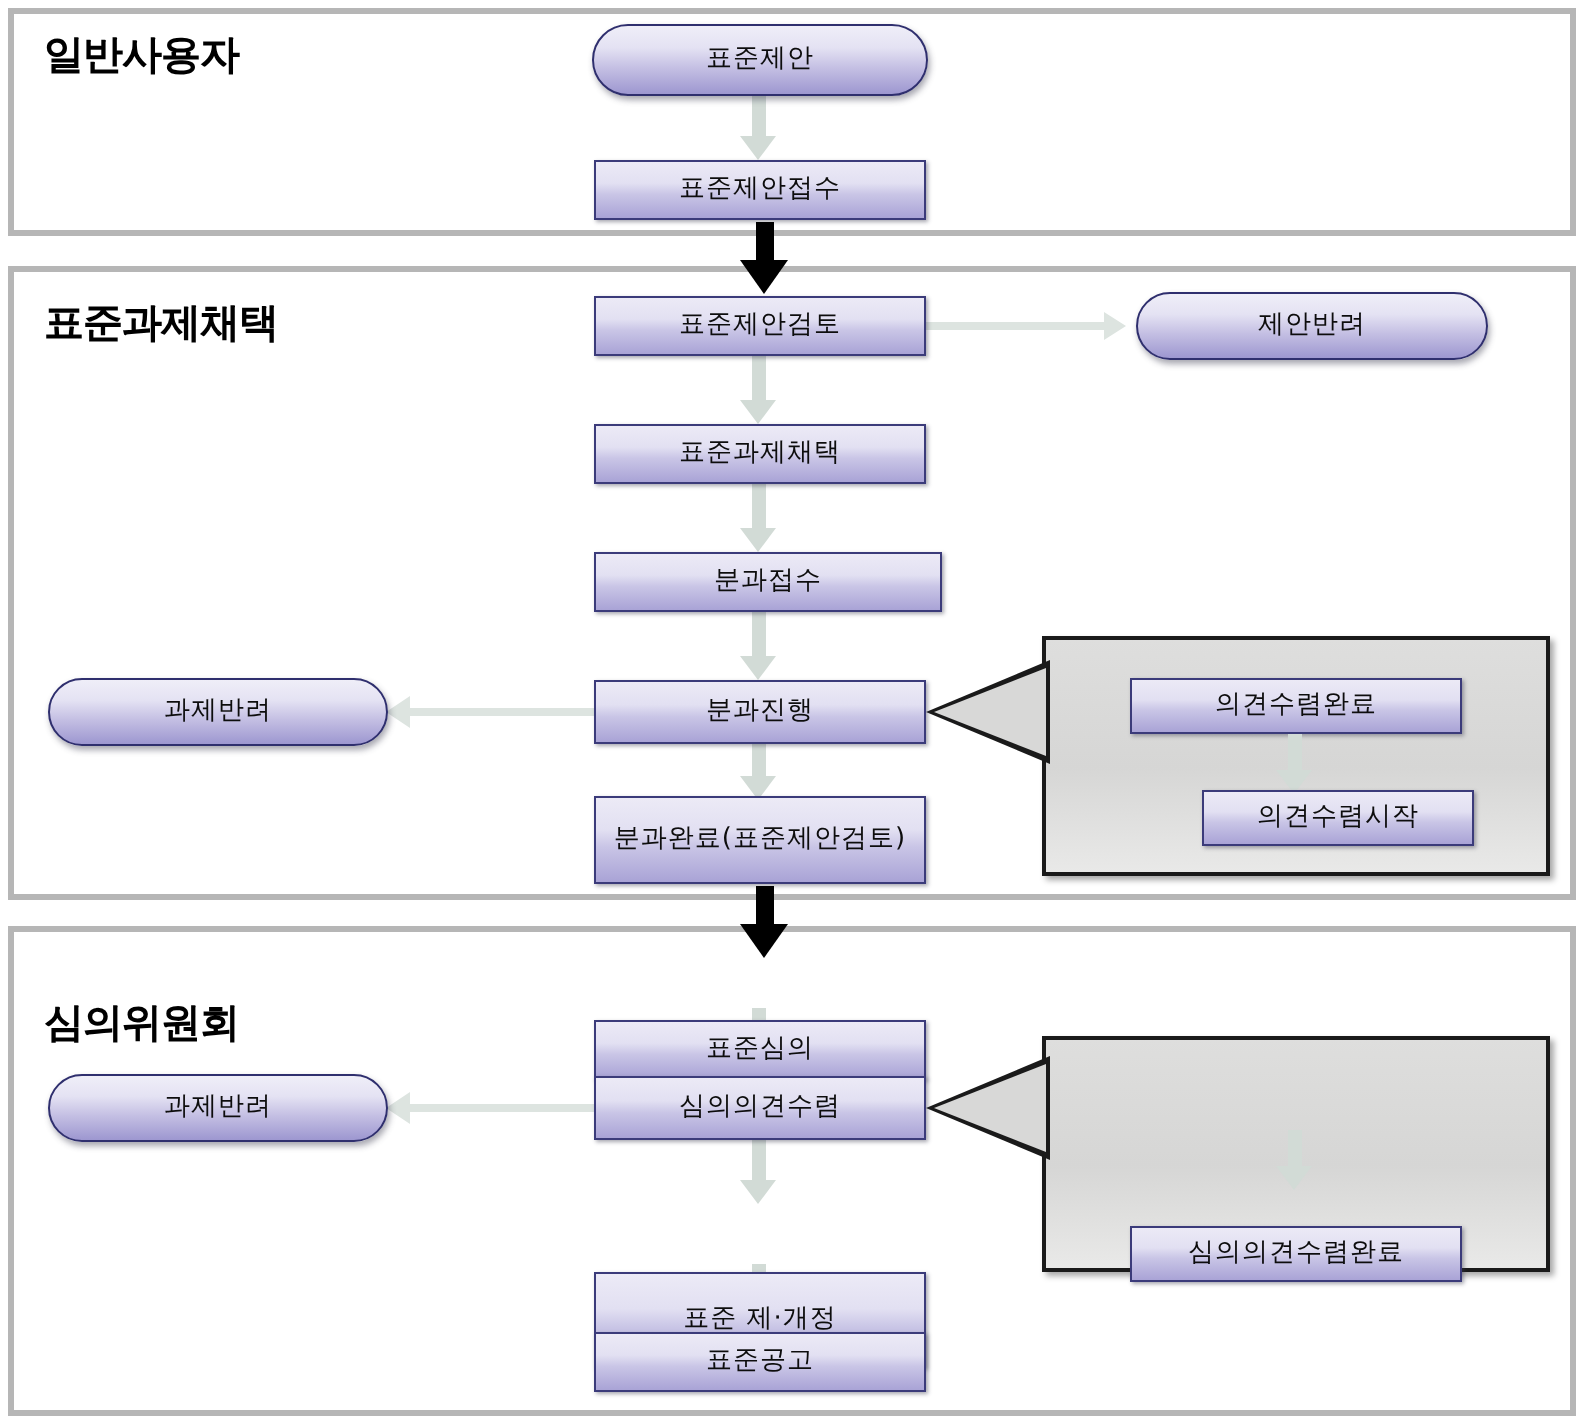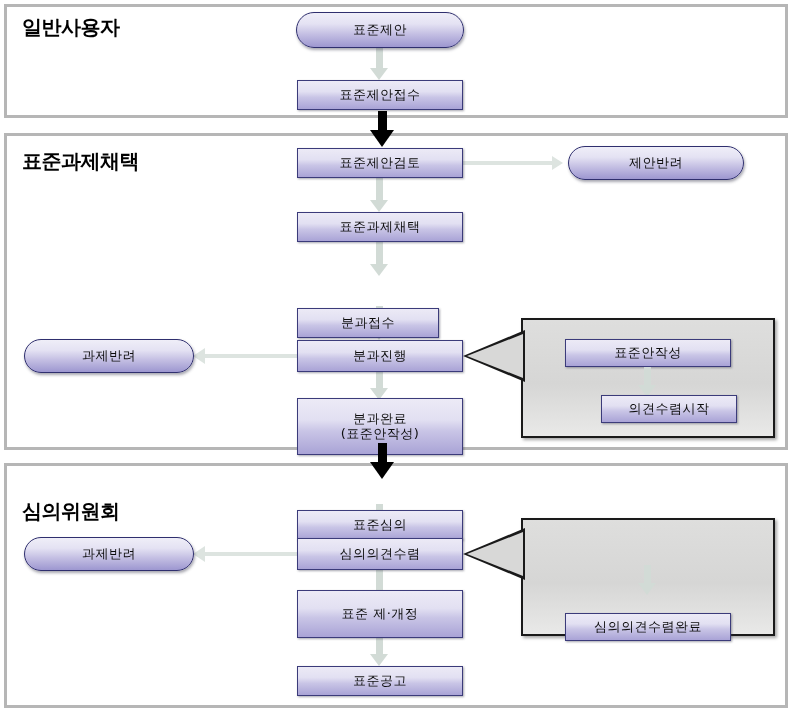--- a/index.html
+++ b/index.html
@@ -192,51 +192,51 @@
   <div class="node oval" style="left:568px; top:146px; width:176px; height:34px;">제안반려</div>
 
   <div class="conn-v" style="left:376px; top:178px; width:7px; height:24px;"></div>
   <div class="arrow-down" style="left:370px; top:200px;"></div>
 
   <div class="node rect" style="left:297px; top:212px; width:166px; height:30px;">표준과제채택</div>
 
   <div class="conn-v" style="left:376px; top:242px; height:24px;"></div>
   <div class="arrow-down" style="left:370px; top:264px;"></div>
 
-  <div class="node rect" style="left:297px; top:276px; width:142px; height:30px;margin-top:32px;">분과접수</div>
+  <div class="node rect" style="left:297px; top:276px; width:174px; height:30px;">분과접수</div>
 
   <div class="conn-v" style="left:376px; top:306px; height:24px;"></div>
   <div class="arrow-down" style="left:370px; top:328px;"></div>
 
   <div class="node rect" style="left:297px; top:340px; width:166px; height:32px;">분과진행</div>
 
   <div class="conn-h" style="left:205px; top:354px; width:92px;"></div>
   <div class="arrow-left" style="left:193px; top:348px;"></div>
 
   <div class="node oval" style="left:24px; top:339px; width:170px; height:34px;">과제반려</div>
 
   <div class="callout" style="left:521px; top:318px; width:254px; height:120px;"></div>
   <div class="callout-tail" style="left:463px; top:356px;">
     <div class="tail-outer"></div>
     <div class="tail-inner"></div>
   </div>
 
-  <div class="node rect" style="left:565px; top:339px; width:166px; height:28px; z-index:7;">표준안작성</div>
+  <div class="node rect" style="left:565px; top:339px; width:166px; height:28px; z-index:7;">의견수렴완료</div>
 
   <div class="conn-v" style="left:644px; top:367px; height:20px; z-index:7;"></div>
   <div class="arrow-down" style="left:638px; top:385px; z-index:7;"></div>
 
   <div class="node rect" style="left:565px; top:395px; width:136px; height:28px; z-index:7;margin-left:36px;">의견수렴시작</div>
 
   <div class="conn-v" style="left:376px; top:372px; height:18px;"></div>
   <div class="arrow-down" style="left:370px; top:388px;"></div>
 
-  <div class="node rect" style="left:297px; top:398px; width:166px; height:57px; flex-direction:column;">
+  <div class="node rect" style="left:297px; top:398px; width:166px; height:44px; flex-direction:row;">
     <span class="line2">분과완료</span>
-    <span class="line2">(표준안작성)</span>
+    <span class="line2">(표준제안검토)</span>
   </div>
 
   <div class="big-arrow" style="left:370px; top:443px; width:25px; height:36px;">
     <div class="shaft" style="height:20px;"></div>
     <div class="head" style="top:19px;"></div>
   </div>
 
   <div class="lane" style="left:4px; top:463px; width:784px; height:245px;"></div>
   <div class="lane-title" style="left:22px; top:478px;margin-top:20px;">심의위원회</div>
 
@@ -260,20 +260,20 @@
 
 
   <div class="conn-v" style="left:644px; top:565px; height:20px; z-index:7;"></div>
   <div class="arrow-down" style="left:638px; top:583px; z-index:7;"></div>
 
   <div class="node rect" style="left:565px; top:593px; width:166px; height:28px; z-index:7;margin-top:20px;">심의의견수렴완료</div>
 
   <div class="conn-v" style="left:376px; top:570px; height:22px;"></div>
   <div class="arrow-down" style="left:370px; top:590px;"></div>
 
-  <div class="node rect" style="left:297px; top:590px; width:166px; height:48px;">표준 제·개정</div>
+  <div class="node rect" style="left:297px; top:636px; width:166px; height:48px;">표준 제·개정</div>
 
   <div class="conn-v" style="left:376px; top:632px; height:24px;"></div>
   <div class="arrow-down" style="left:370px; top:654px;"></div>
 
   <div class="node rect" style="left:297px; top:666px; width:166px; height:30px;">표준공고</div>
 
 </div>
 
 </body></html>

